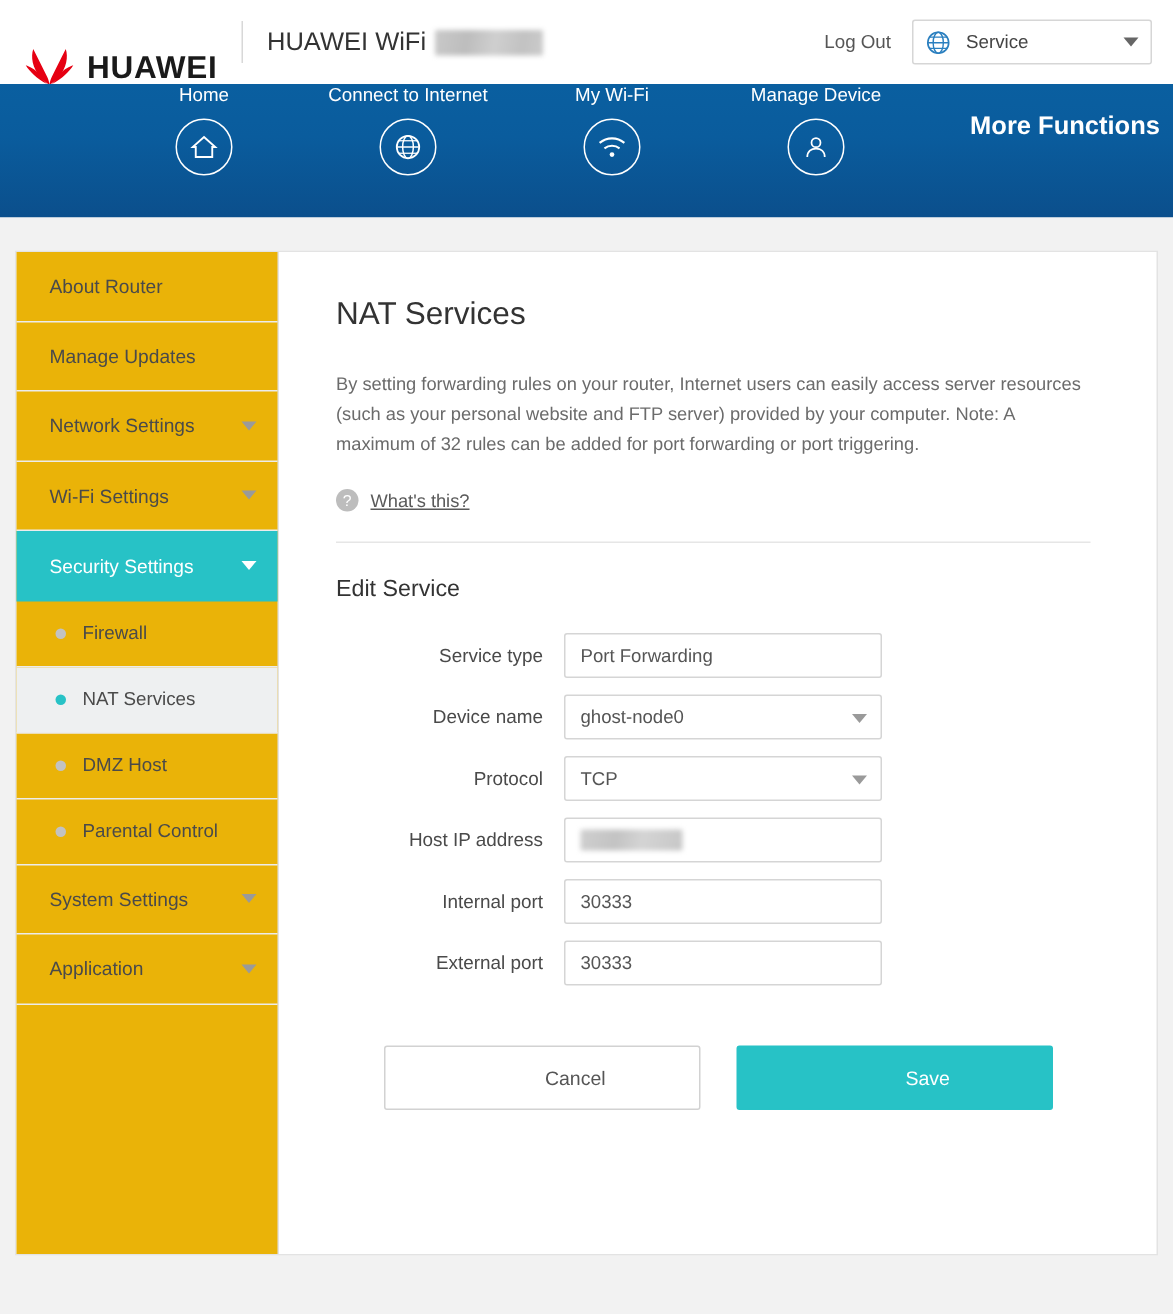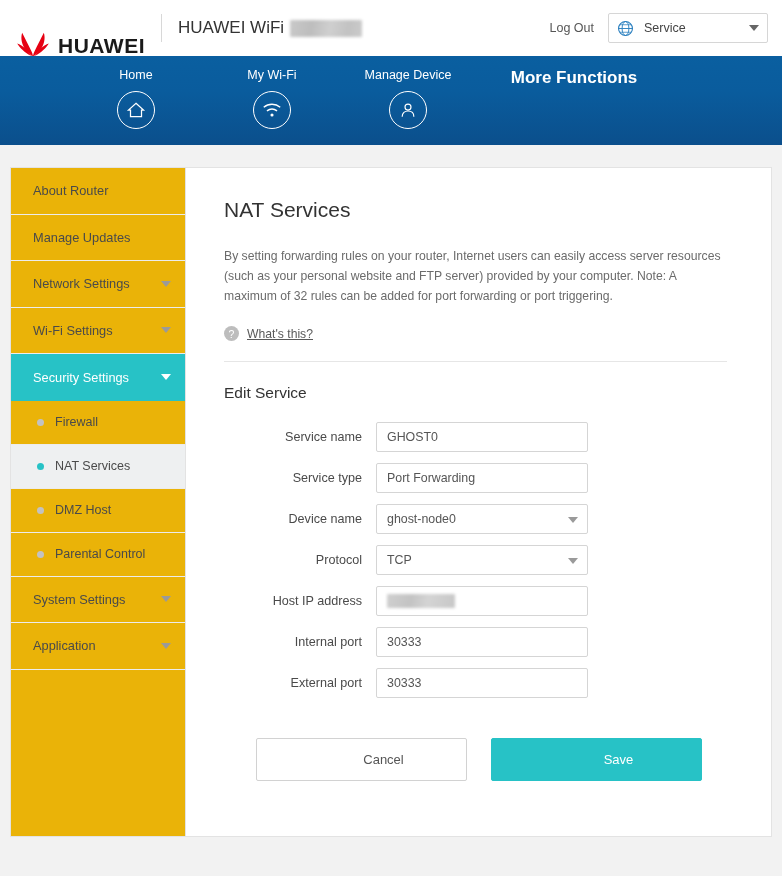--- a/index.html
+++ b/index.html
@@ -93,34 +93,33 @@
     align-items: flex-start;
     height: 100%;
     padding-left: 96px;
     gap: 56px;
   }
   .navitem {
     display: flex;
     flex-direction: column;
     align-items: center;
     color: #ffffff;
-    padding-top: 12px;
     cursor: pointer;
     width: 80px;
   }
   .navitem .lbl { font-size: 12.5px; white-space: nowrap; }
   .navitem .circ {
     margin-top: 9px;
     width: 38px; height: 38px;
     border-radius: 50%;
     border: 1.6px solid #ffffff;
     display: flex; align-items: center; justify-content: center;
   }
   .navitem.more { width: 140px; }
-  .navitem.more .lbl { font-size: 17px; font-weight: bold; }
+  .navitem.more .lbl { font-size: 17px; font-weight: bold; margin-top: 18px; }
   .more-circ {
     position: absolute;
     left: 592px;
     top: 103px;
     width: 76px; height: 76px;
     border-radius: 50%;
     background: #27c2c6;
     border: 6px solid #ffffff;
     display: flex; align-items: center; justify-content: center;
     cursor: pointer;
@@ -358,20 +357,32 @@
   <div class="navitems">
     <div class="navitem">
       <span class="lbl">Home</span>
       <span class="circ">
         <svg width="20" height="20" viewBox="0 0 24 24">
             <path d="M12 4 L21 12 L18.6 12 L18.6 20 L5.4 20 L5.4 12 L3 12 Z" fill="none" stroke="#fff" stroke-width="1.5"></path>
           </svg>
       </span>
     </div>
     <div class="navitem">
+      <span class="lbl">Connect to Internet</span>
+      <span class="circ">
+        <svg width="20" height="20" viewBox="0 0 24 24">
+          <circle cx="12" cy="12" r="9" fill="none" stroke="#fff" stroke-width="1.4"></circle>
+          <ellipse cx="12" cy="12" rx="4.3" ry="9" fill="none" stroke="#fff" stroke-width="1.2"></ellipse>
+          <line x1="3" y1="12" x2="21" y2="12" stroke="#fff" stroke-width="1.2"></line>
+          <line x1="4.6" y1="7" x2="19.4" y2="7" stroke="#fff" stroke-width="1"></line>
+          <line x1="4.6" y1="17" x2="19.4" y2="17" stroke="#fff" stroke-width="1"></line>
+        </svg>
+      </span>
+    </div>
+    <div class="navitem">
       <span class="lbl">My Wi-Fi</span>
       <span class="circ">
         <svg width="22" height="20" viewBox="0 0 24 20">
           <path d="M3 7 A14 14 0 0 1 21 7" fill="none" stroke="#fff" stroke-width="1.5"></path>
           <path d="M6.5 11 A9 9 0 0 1 17.5 11" fill="none" stroke="#fff" stroke-width="1.5"></path>
           <circle cx="12" cy="15.5" r="1.7" fill="#fff"></circle>
         </svg>
       </span>
     </div>
     <div class="navitem">
@@ -447,24 +458,20 @@
     <div class="content">
       <div class="page-title">NAT Services</div>
       <div class="desc">By setting forwarding rules on your router, Internet users can easily access server resources (such as your personal website and FTP server) provided by your computer. Note: A maximum of 32 rules can be added for port forwarding or port triggering.</div>
       <div class="whats">
         <span class="qmark">?</span>
         <span class="txt">What's this?</span>
       </div>
       <div class="hr"></div>
       <div class="section-title">Edit Service</div>
 
-      <div class="form-row">
-        <div class="form-label">Service name</div>
-        <div class="field wide">GHOST0</div>
-      </div>
 
       <div class="form-row">
         <div class="form-label">Service type</div>
         <div class="field wide">Port Forwarding</div>
       </div>
 
       <div class="form-row">
         <div class="form-label">Device name</div>
         <div class="field select">
           <span>ghost-node0</span>

